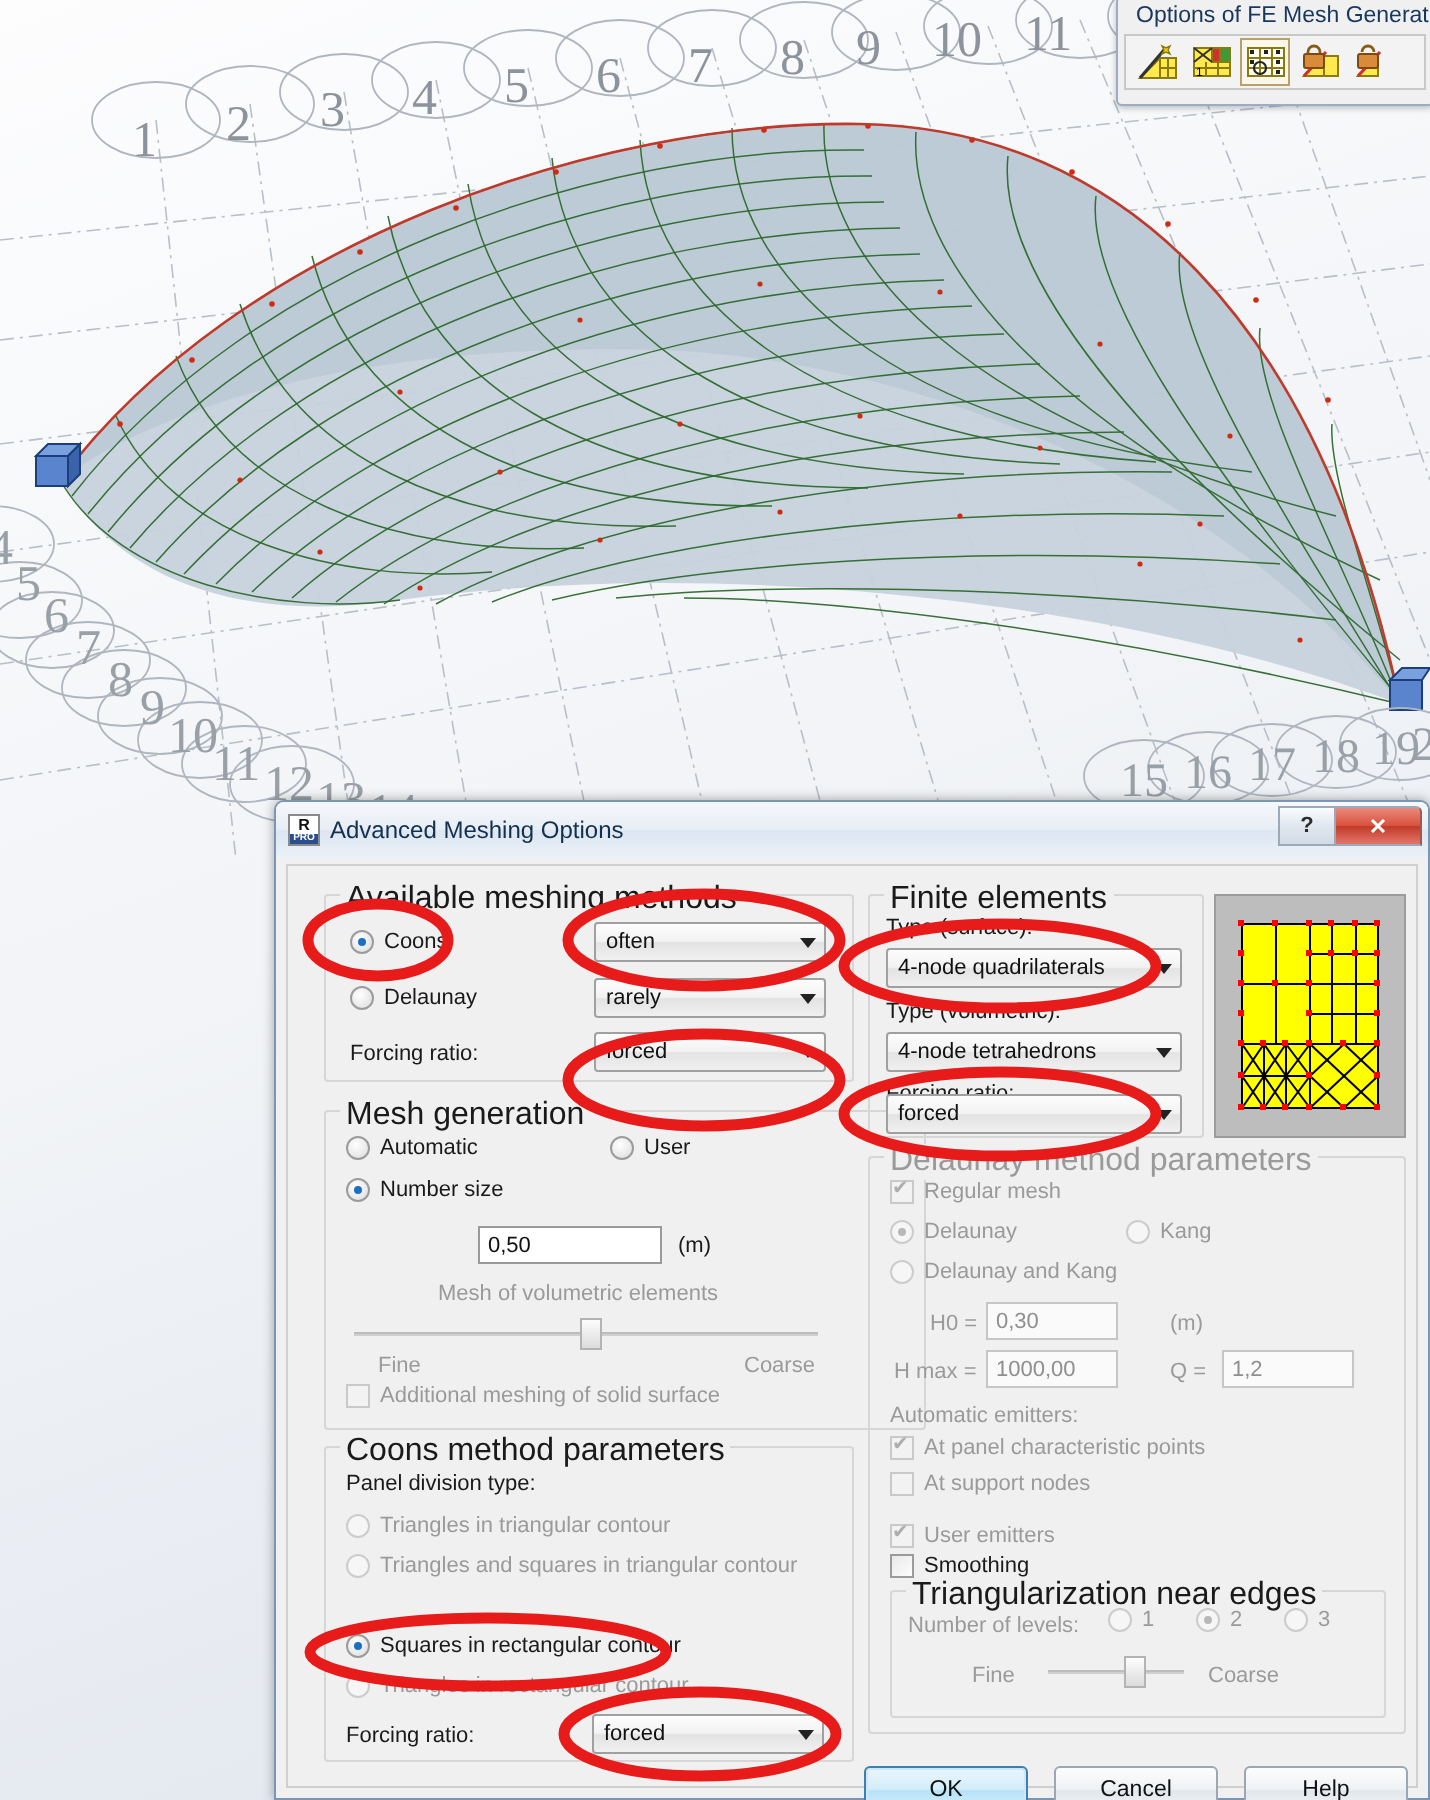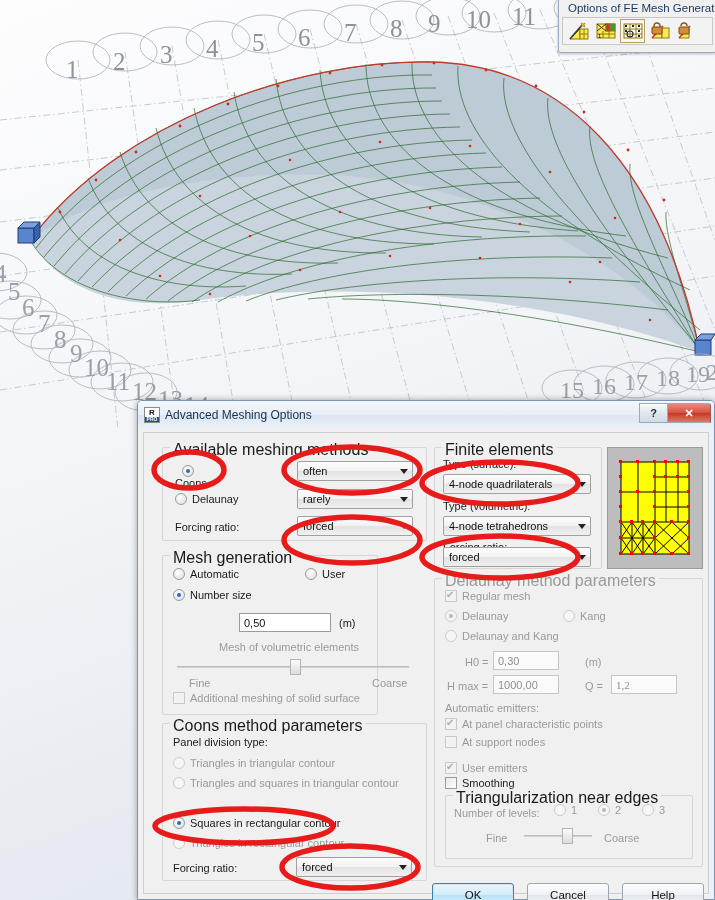--- a/index.html
+++ b/index.html
@@ -461,21 +461,21 @@
         <div class="tbtn">?</div>
         <div class="tbtn close">✕</div>
       </div>
     </div>
 
     <div id="dlg-body">
 
       <div class="grp" style="left:18px; top:14px; width:265px; height:94px;">
         <div class="lgd">Available meshing methods</div>
 
-        <div class="rad on" style="left:12px; top:17px;flex-direction:column;">
+        <div class="rad on" style="left:12px; top:17px;">
           <span class="dot"></span>
           <span class="t">Coons</span>
         </div>
         <div class="rad" style="left:12px; top:45px;">
           <span class="dot"></span>
           <span class="t">Delaunay</span>
         </div>
 
         <div class="combo" style="left:134px; top:13px; width:116px;">
           <span class="val">often</span>
@@ -486,21 +486,21 @@
           <span class="arw"></span>
         </div>
 
         <div class="lbl" style="left:12px; top:73px;">Forcing ratio:</div>
         <div class="combo" style="left:134px; top:68px; width:116px;">
           <span class="val">forced</span>
           <span class="arw"></span>
         </div>
       </div>
 
-      <div class="grp" style="left:18px; top:122px; width:216px; height:160px;">
+      <div class="grp" style="left:18px; top:122px; width:301px; height:160px;">
         <div class="lgd">Mesh generation</div>
 
         <div class="rad" style="left:10px; top:12px;">
           <span class="dot"></span>
           <span class="t">Automatic</span>
         </div>
         <div class="rad" style="left:142px; top:12px;">
           <span class="dot"></span>
           <span class="t">User</span>
         </div>
@@ -679,21 +679,21 @@
         <div class="txt dis" style="left:58px; top:72px; width:66px;">
           <span>0,30</span>
         </div>
         <div class="lbl dim" style="left:150px; top:77px;">(m)</div>
 
         <div class="lbl dim" style="left:12px; top:101px;">H max =</div>
         <div class="txt dis" style="left:58px; top:96px; width:66px;">
           <span>1000,00</span>
         </div>
         <div class="lbl dim" style="left:150px; top:101px;">Q =</div>
-        <div class="txt dis" style="left:176px; top:96px; width:66px;font-family:Liberation Serif, serif;">
+        <div class="txt dis" style="left:176px; top:96px; width:66px;">
           <span>1,2</span>
         </div>
 
         <div class="lbl dim" style="left:10px; top:123px;">Automatic emitters:</div>
         <div class="chk dis on" style="left:10px; top:139px;">
           <span class="box"></span>
           <span class="t">At panel characteristic points</span>
         </div>
         <div class="chk dis" style="left:10px; top:157px;">
           <span class="box"></span>

